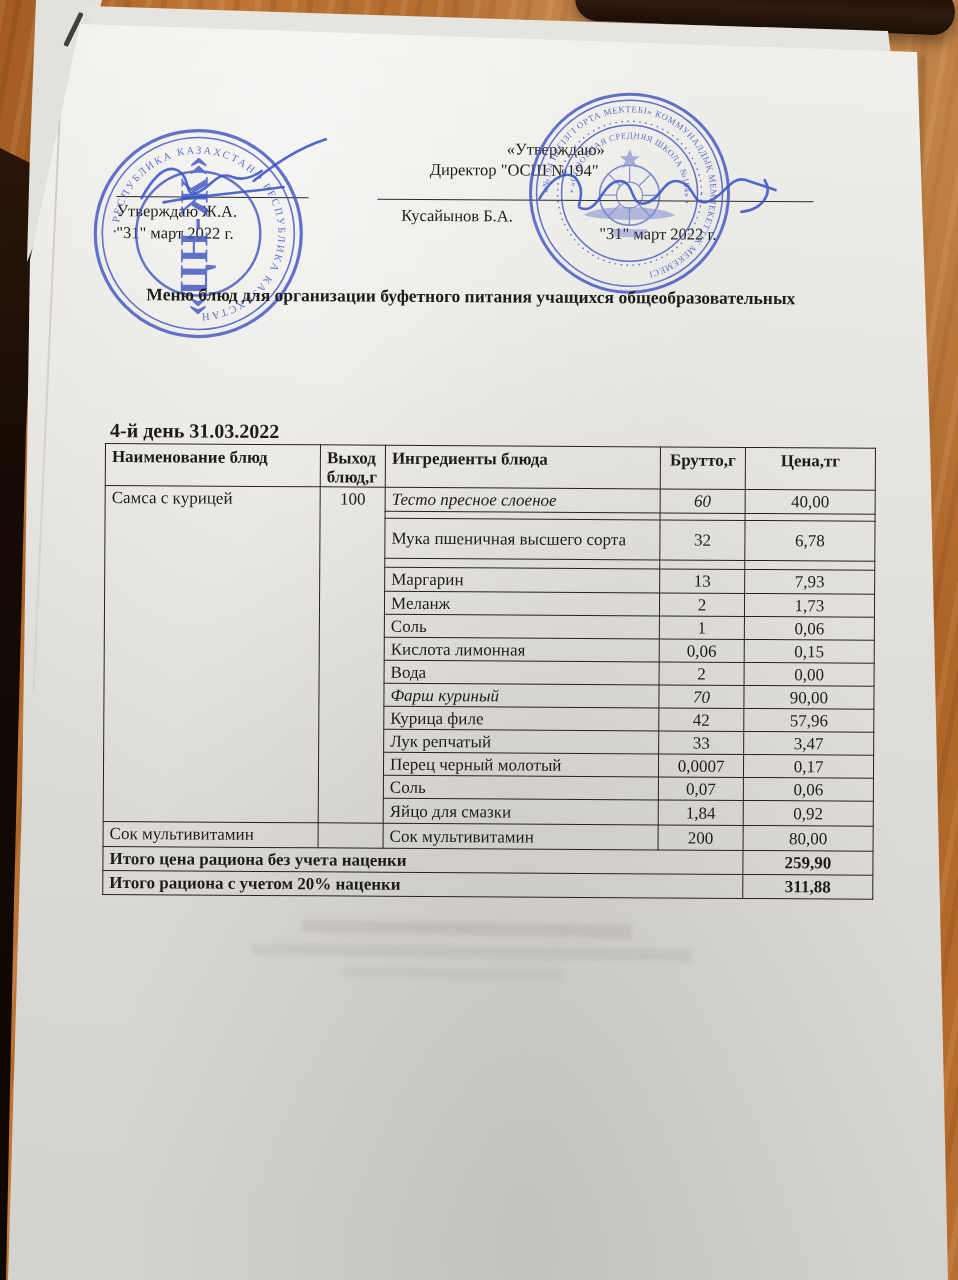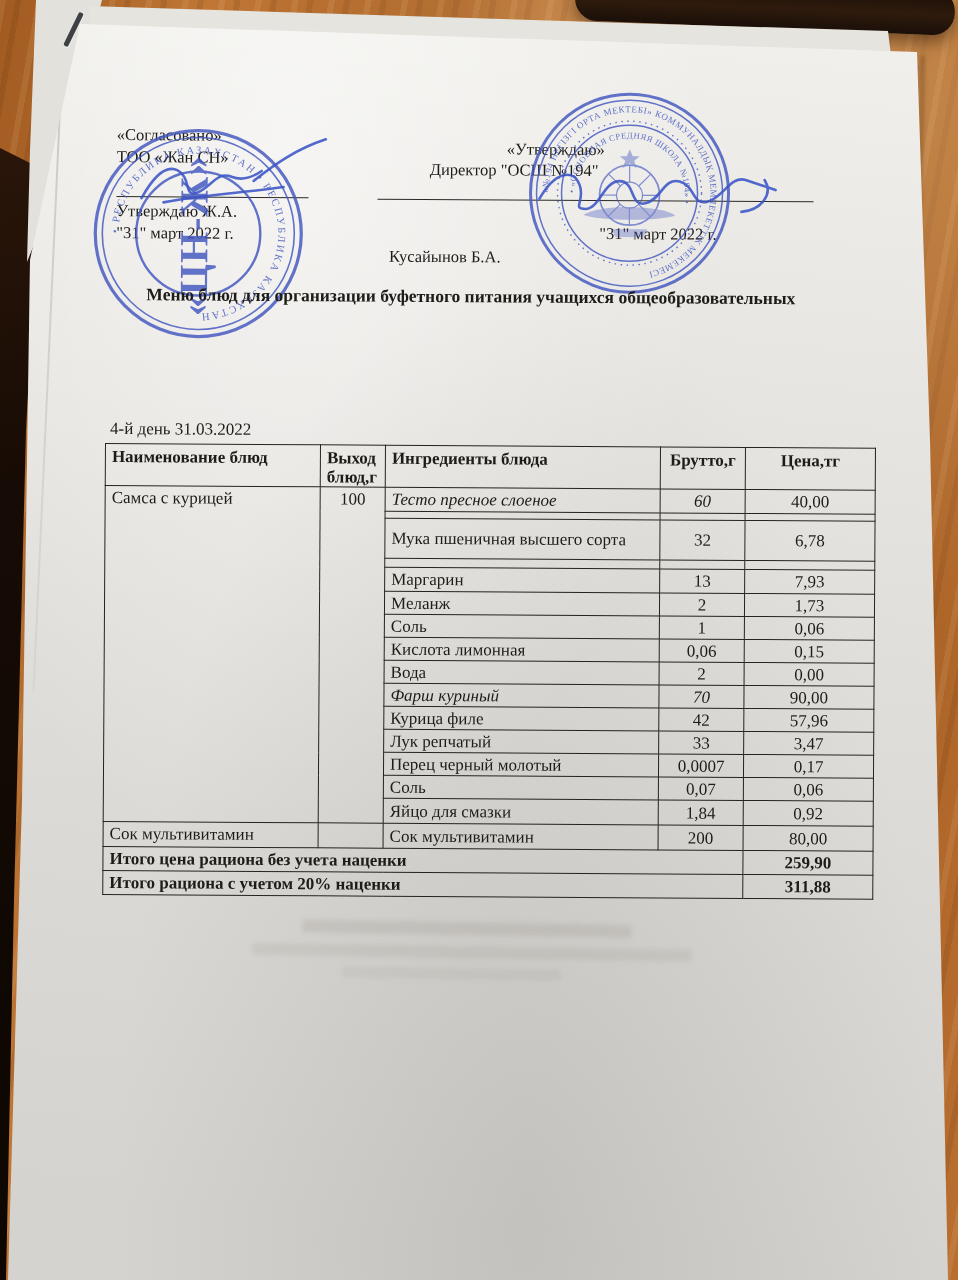--- a/index.html
+++ b/index.html
@@ -51,21 +51,21 @@
   .ghost i:nth-child(1){left:90px;top:8px;width:330px;height:13px;}
   .ghost i:nth-child(2){left:40px;top:32px;width:440px;height:12px;opacity:.8;}
   .ghost i:nth-child(3){left:130px;top:54px;width:220px;height:11px;opacity:.6;}
 
   
   .content{position:absolute;inset:0;color:#1e1c19;transform:rotate(.35deg);transform-origin:105px 443px;}
   .abs{position:absolute;}
   .hdr{font-size:16.5px;line-height:1.32;}
   .rule{border-top:1.7px solid #2b2a27;height:0;}
   .title{left:95px;top:284px;width:750px;text-align:center;font-weight:bold;font-size:17.5px;}
-  .day-label{left:110px;top:419px;font-weight:normal;font-size:17px;}
+  .day-label{left:110px;top:419px;font-weight:bold;font-size:20px;}
 
   
   .sig{position:absolute;pointer-events:none;}
   .stamp{position:absolute;pointer-events:none;opacity:.82;}
 
   
   .menu-table{position:absolute;left:105px;top:443px;width:770px;border-collapse:collapse;table-layout:fixed;
     font-family:"Liberation Serif",serif;font-size:17px;color:#1e1c19;}
   .menu-table td,.menu-table th{border:1.7px solid #27231d;padding:0 6px;line-height:1.12;overflow:hidden;}
   .menu-table th{font-weight:bold;text-align:left;vertical-align:top;padding-top:3px;}
@@ -91,32 +91,28 @@
   <div class="edge-top"></div>
   <div class="edge-right"></div>
 
   <div class="sheet">
     <div class="crease"></div>
   </div>
   <div class="staple"></div>
 
   <div class="content">
 
-    <div class="abs hdr" style="left:115px;top:124px;">
-      <div>«Согласовано»</div>
-      <div>ТОО «Жан СН»</div>
-    </div>
     <div class="abs rule" style="left:115px;top:196px;width:192px;"></div>
     <div class="abs hdr" style="left:115px;top:200px;">Утверждаю Ж.А.</div>
     <div class="abs hdr" style="left:115px;top:222px;">"31" март 2022 г.</div>
 
     <div class="abs hdr" style="left:505px;top:136px;">«Утверждаю»</div>
     <div class="abs hdr" style="left:428px;top:157px;">Директор "ОСШ №194"</div>
     <div class="abs rule" style="left:376px;top:197px;width:436px;"></div>
-    <div class="abs hdr" style="left:388px;top:203px;margin-top:41px;">Кусайынов Б.А.</div>
+    <div class="abs hdr" style="left:400px;top:203px;">Кусайынов Б.А.</div>
     <div class="abs hdr" style="left:598px;top:220px;">"31" март 2022 г.</div>
 
     <svg class="sig" style="left:132px;top:136px;" width="200" height="80" viewBox="0 0 200 80">
       <g fill="none" stroke="#3b55c8" stroke-width="2.6" stroke-linecap="round" opacity=".88">
         <path d="M8,62 C20,40 32,28 44,34 C58,41 50,62 64,56 C78,50 84,34 98,40 C108,44 118,41 128,34"></path>
         <path d="M120,44 C140,28 162,12 192,2"></path>
         <path d="M30,66 C70,58 110,56 150,50"></path>
       </g>
     </svg>
     <svg class="sig" style="left:528px;top:150px;" width="255" height="62" viewBox="0 0 255 62">

